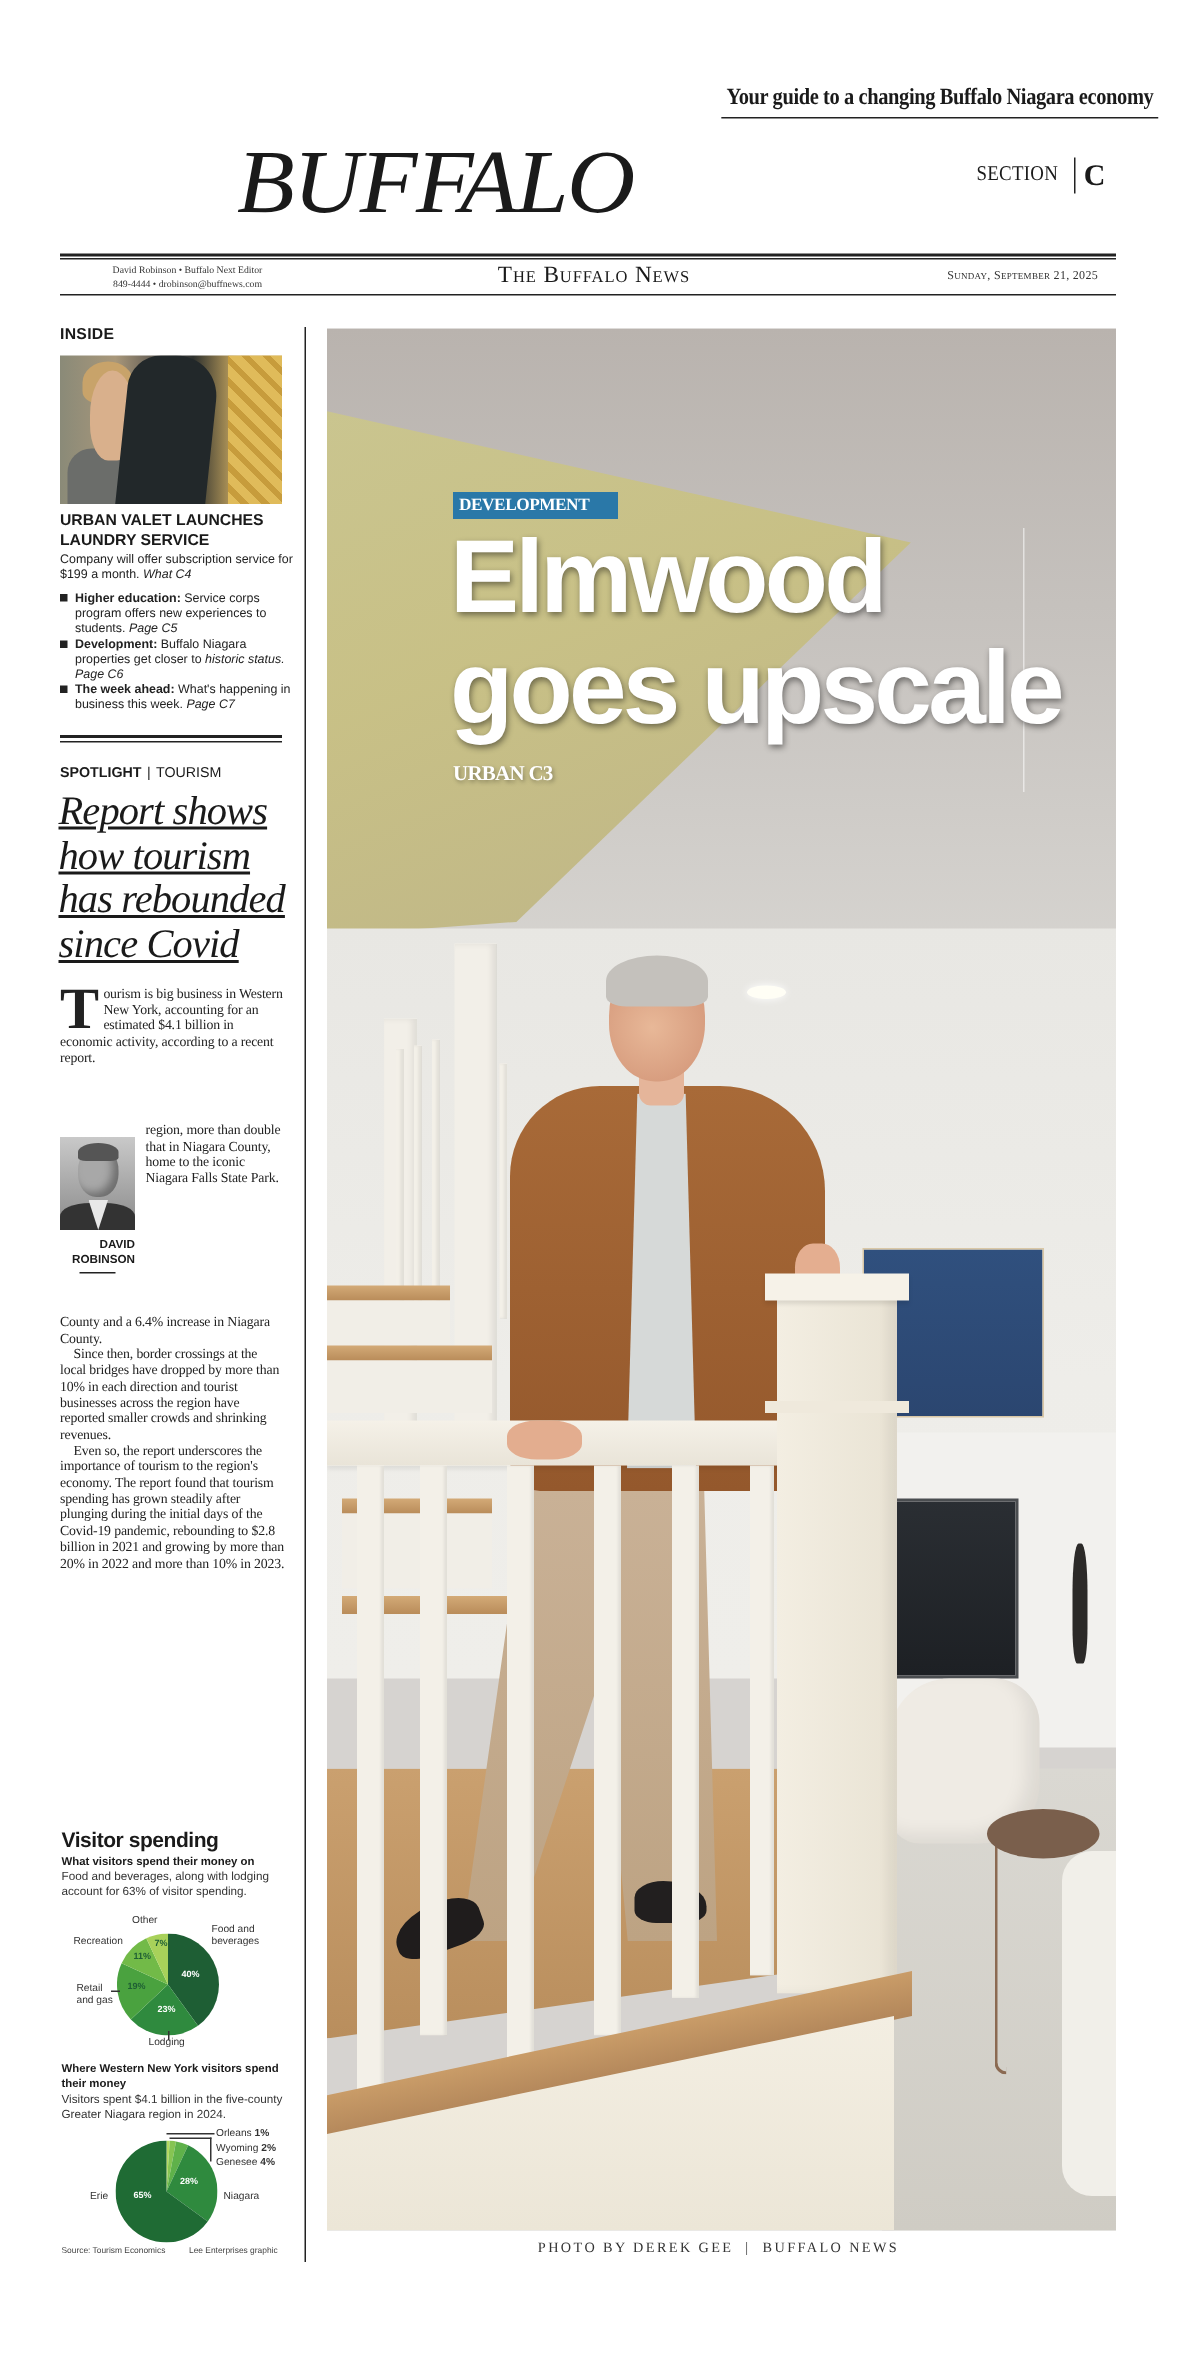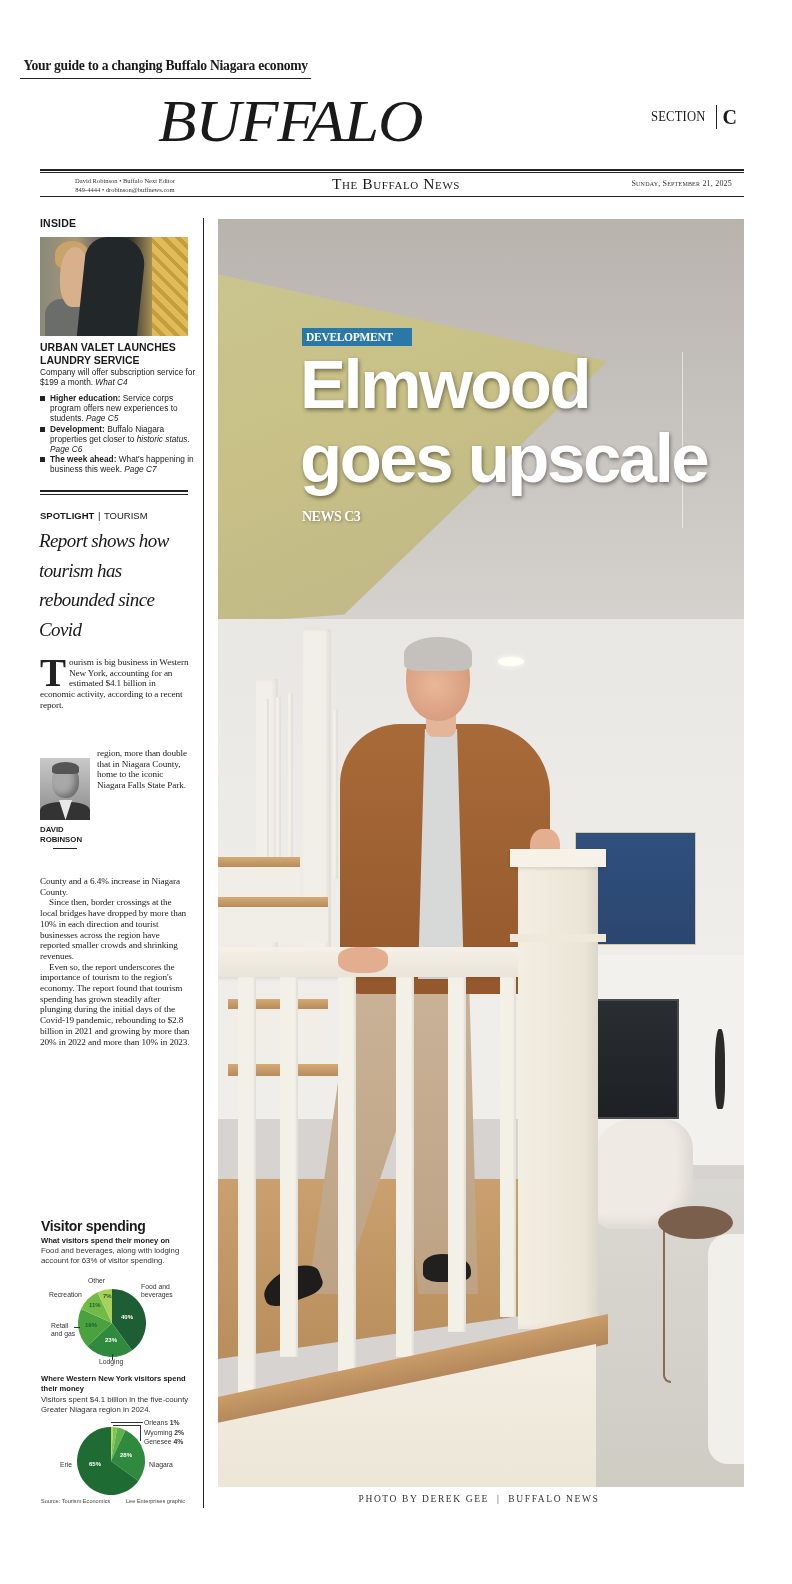--- a/index.html
+++ b/index.html
@@ -1,21 +1,21 @@
 <!DOCTYPE html>
 <html><head>
 <meta charset="utf-8">
 <style>
   * { box-sizing: border-box; margin: 0; padding: 0; }
   html, body { width: 792px; height: 1584px; background: #ffffff; overflow: hidden; }
   body { position: relative; font-family: "Liberation Serif", serif; color: #1a1a1a; }
 
   
   .tagline {
-    position: absolute; left: 0; width: 792px; top: 56px; text-align: left;
+    position: absolute; left: 0; width: 792px; top: 56px; text-align: right;
   }
   .tagline span {
     display: inline-block; font-family: "Liberation Serif", serif; font-size: 15.5px;
     font-weight: bold; letter-spacing: -0.3px; transform: scaleX(0.88);
     padding: 0 4px 4px 4px; border-bottom: 1.5px solid #222;
   }
   .logo {
     position: absolute; left: 158px; top: 86px; height: 70px; width: 470px;
     font-family: "Liberation Serif", serif; font-size: 60px; line-height: 70px;
     white-space: nowrap; letter-spacing: -1px;
@@ -85,42 +85,42 @@
   .rule-left1 { position: absolute; left: 40px; width: 148px; top: 490px; height: 2px; background: #222; }
   .rule-left2 { position: absolute; left: 40px; width: 148px; top: 494px; height: 1px; background: #222; }
 
   .spotlight { position: absolute; left: 40px; top: 510px; font-family: "Liberation Sans", sans-serif; font-size: 9.5px; }
   .spotlight b { font-weight: bold; }
   .spotlight .sep { margin: 0 1px; }
   .spotlight .topic { font-weight: normal; letter-spacing: 0; }
 
   .headline-left {
     position: absolute; left: 39px; top: 526px; width: 160px; font-family: "Liberation Serif", serif;
-    font-style: italic; font-size: 19px; line-height: 29.5px; letter-spacing: -0.6px; color: #1a1a1a;
+    font-style: italic; font-size: 27px; line-height: 29.5px; letter-spacing: -0.6px; color: #1a1a1a; text-decoration: underline;
   }
 
   .body-text {
     font-family: "Liberation Serif", serif; font-size: 9.2px; line-height: 10.7px; color: #222;
     text-align: left; letter-spacing: -0.1px;
   }
   .body-a { position: absolute; left: 40px; top: 657px; width: 150px; }
   .dropcap { float: left; font-size: 39px; line-height: 30px; margin: 1px 3px 0 0; font-weight: bold; font-family: "Liberation Serif", serif; }
   .body-a p, .body-c p { text-indent: 9px; }
   .body-a p.first { text-indent: 0; }
 
   .author-photo {
     position: absolute; left: 40px; top: 758px; width: 50px; height: 62px; overflow: hidden;
     background: linear-gradient(180deg, #c9c9c9, #8a8a8a);
   }
   .author-photo .head { position: absolute; left: 12px; top: 6px; width: 27px; height: 34px; border-radius: 48% 48% 45% 45%; background: #a8a8a8; box-shadow: inset -4px -3px 6px #6e6e6e; }
   .author-photo .hair { position: absolute; left: 12px; top: 4px; width: 27px; height: 12px; border-radius: 50% 50% 20% 20%; background: #555; }
   .author-photo .suit { position: absolute; left: 0; top: 44px; width: 50px; height: 22px; background: #333; border-radius: 40% 40% 0 0; }
   .author-photo .collar { position: absolute; left: 19px; top: 42px; width: 13px; height: 20px; background: #e8e8e8; clip-path: polygon(0 0, 100% 0, 50% 100%); }
   .author-name {
-    position: absolute; left: 40px; top: 825px; width: 50px; text-align: left;
+    position: absolute; left: 40px; top: 825px; width: 50px; text-align: right;
     font-family: "Liberation Sans", sans-serif; font-weight: bold; font-size: 7.8px; line-height: 10px;
   }
   .author-rule { position: absolute; left: 53px; top: 848px; width: 24px; height: 1px; background: #222; }
 
   .body-b { position: absolute; left: 97px; top: 748px; width: 95px; }
   .body-b p { text-indent: 0; }
   .body-b p.indent { text-indent: 9px; }
   .body-c { position: absolute; left: 40px; top: 876px; width: 150px; }
 
   
@@ -402,15 +402,15 @@
   <div class="baluster" style="left:282px;top:758px;width:16px;height:340px"></div>
   <div class="newel"></div>
   <div class="newel-cap"></div>
   <div class="newel-ring"></div>
   <div class="landing"></div>
   <div class="panel"></div>
 </div>
 
 <div class="dev-badge">DEVELOPMENT</div>
 <div class="main-headline">Elmwood goes upscale</div>
-<div class="page-ref">NEWS C3</div>
+<div class="page-ref">URBAN C3</div>
 
 <div class="photo-credit"><span style="white-space:pre">PHOTO BY DEREK GEE  |  BUFFALO NEWS</span></div>
 
 </body></html>

